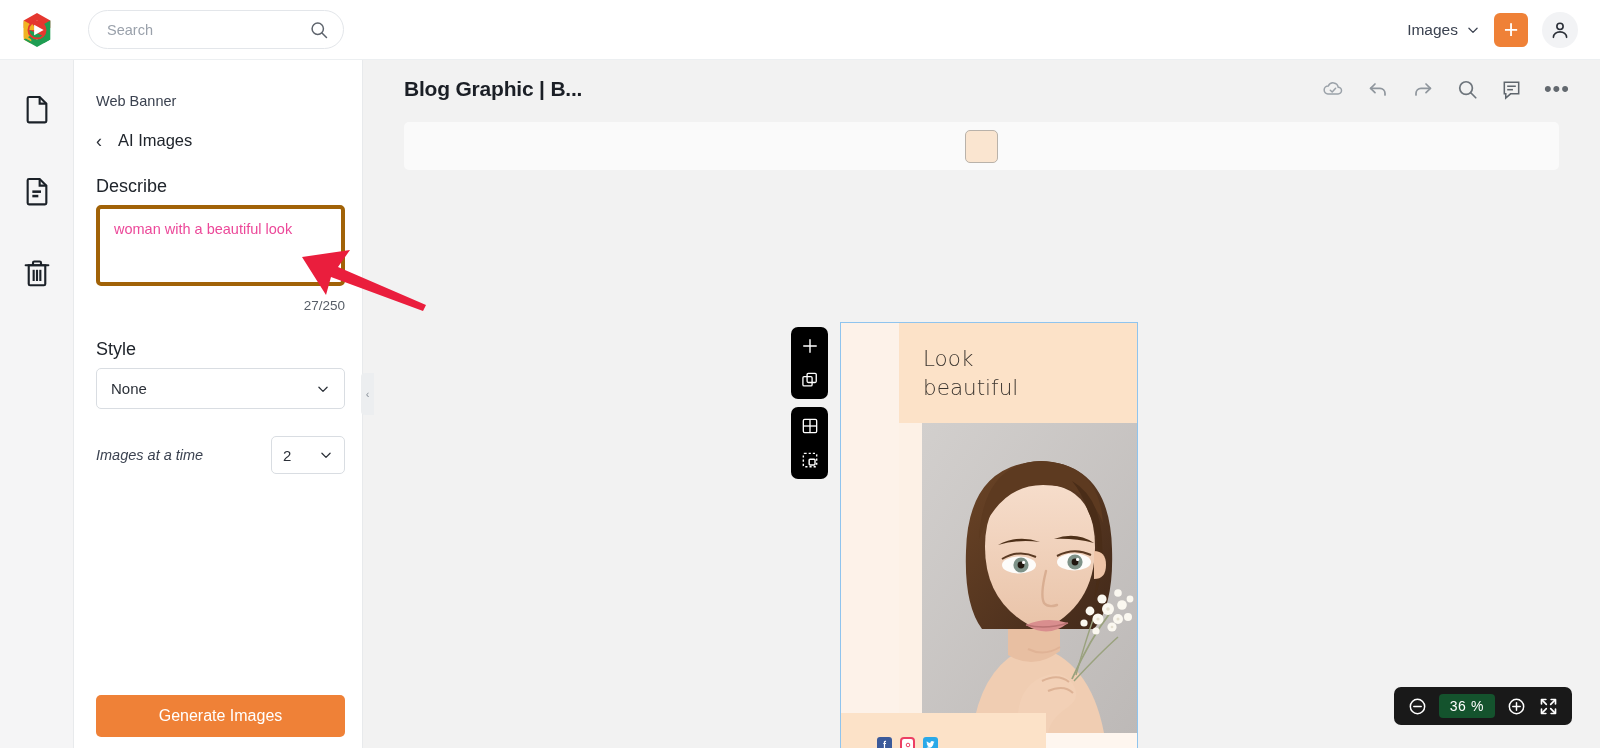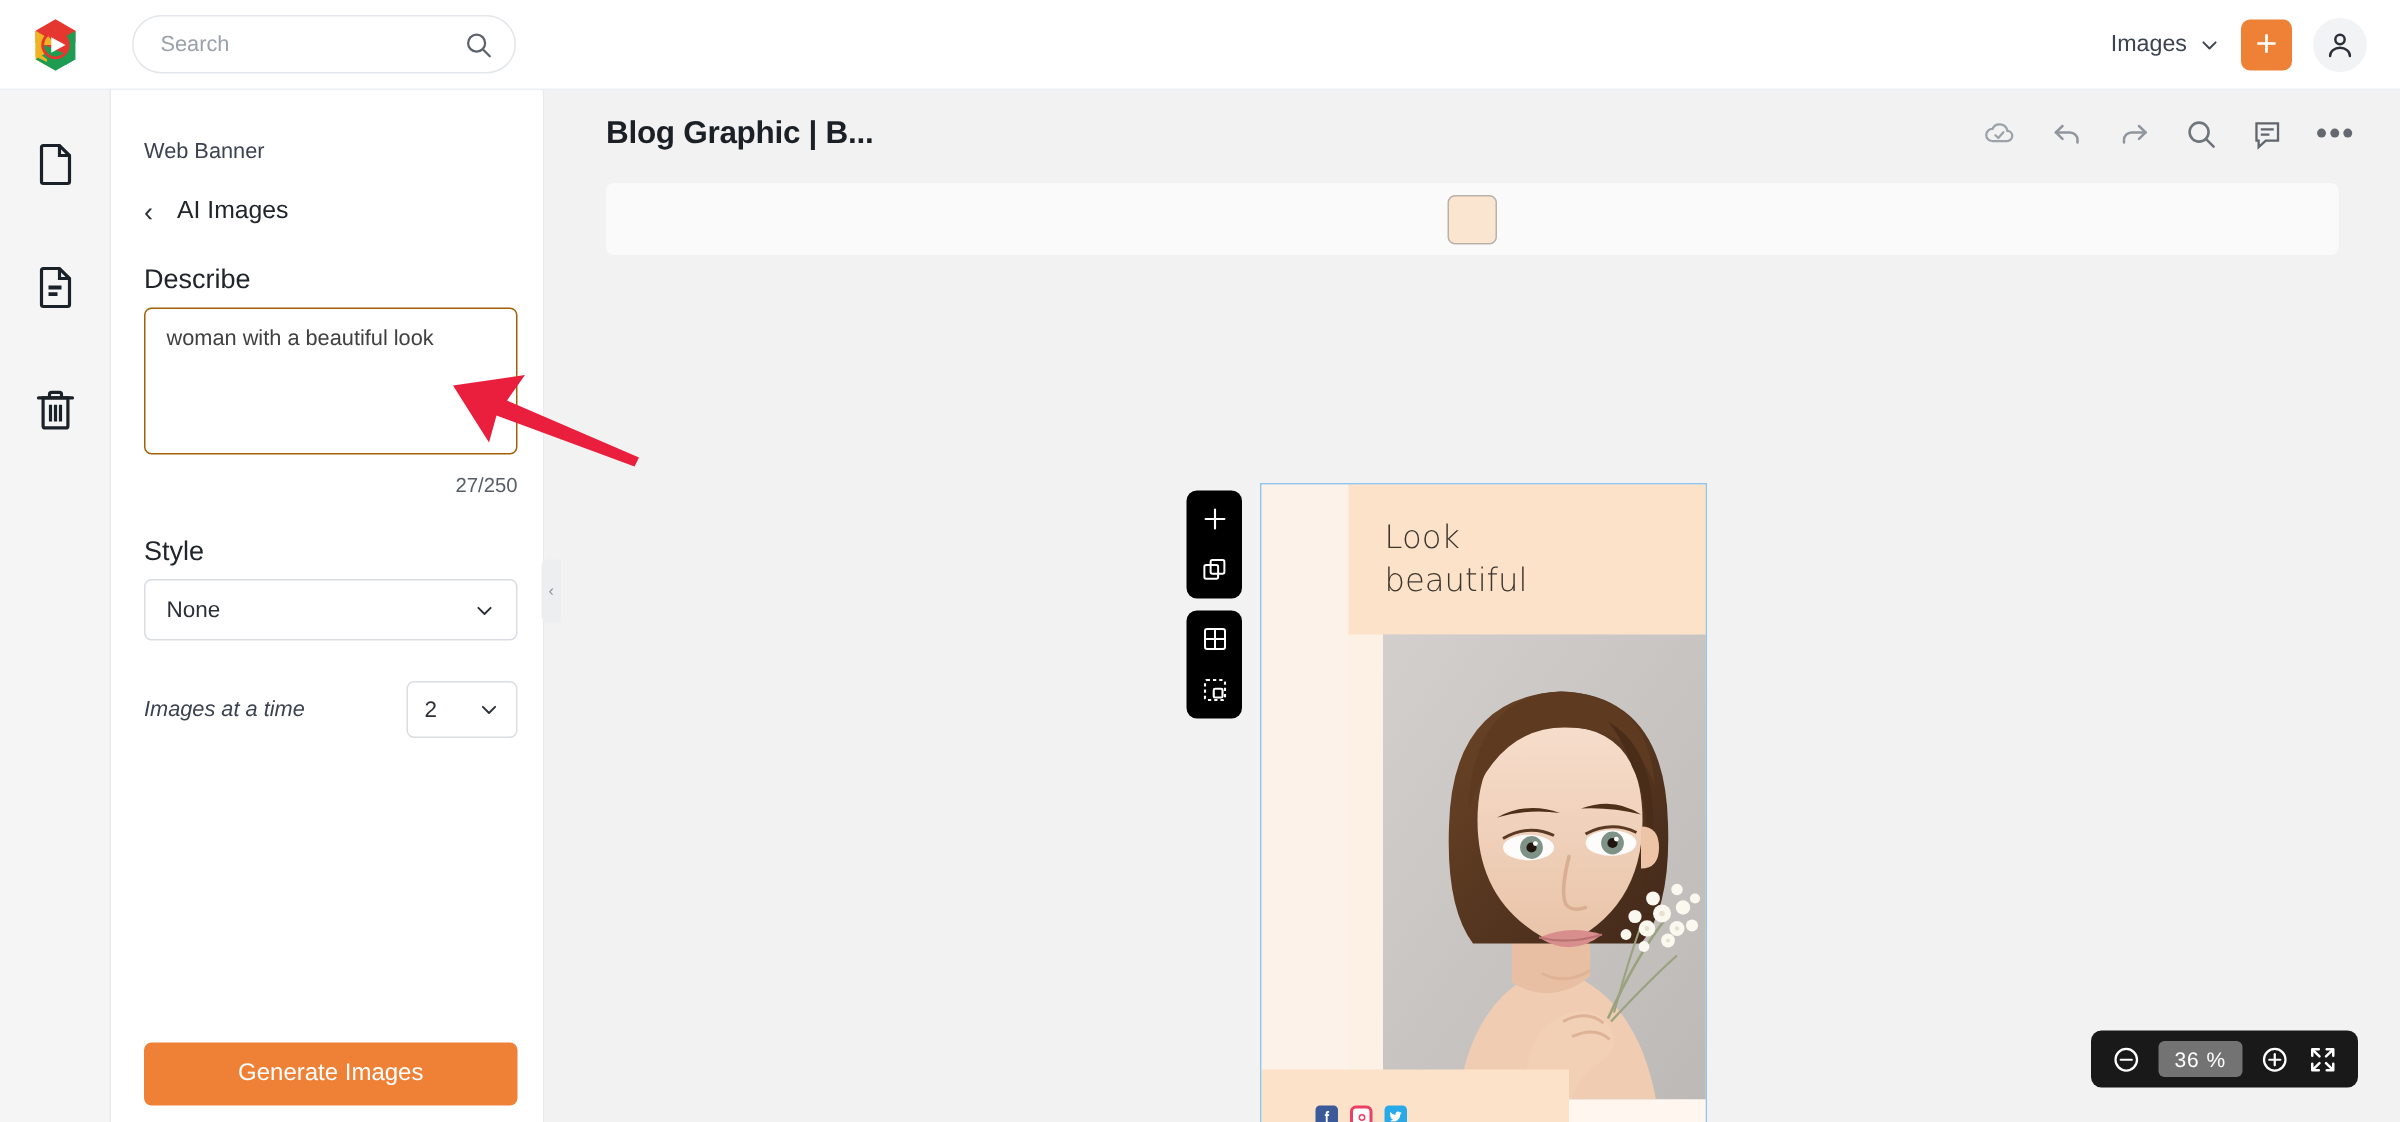--- a/index.html
+++ b/index.html
@@ -72,22 +72,22 @@
   .panel-title { font-size: 23px; font-weight: bold; color: #181c22; letter-spacing: -0.2px; }
   .panel-sub { font-size: 14.5px; color: #3b4250; margin-top: 7px; }
   .back-row {
     display: flex; align-items: center; gap: 16px; margin-top: 22px; cursor: pointer;
   }
   .back-chevron { font-size: 18px; color: #2b3038; line-height: 1; }
   .back-label { font-size: 16.5px; color: #20252c; text-align: center; }
 
   .field-label { font-size: 18px; color: #20252c; margin-top: 26px; }
   .describe-area {
-    margin-top: 8px; width: 249px; height: 98px; border: 1px solid #a16207;
-    border-radius: 5px; padding: 11px 14px; font-size: 14.5px; color: #404040;
+    margin-top: 8px; width: 249px; height: 81px; border: 4px solid #a16207;
+    border-radius: 5px; padding: 11px 14px; font-size: 14.5px; color: #ec4899;
     font-family: "Liberation Sans", sans-serif; resize: none; outline: none;
     line-height: 1.35; background: #fff;
   }
   .char-count { text-align: right; width: 249px; font-size: 13.5px; color: #575e68; margin-top: 8px; }
 
   .select-like {
     margin-top: 8px; width: 249px; height: 41px; border: 1px solid #d9dde2; border-radius: 5px;
     background: #fff; display: flex; align-items: center; justify-content: space-between;
     padding: 0 14px; font-size: 15px; color: #2b3038; cursor: pointer;
   }
@@ -188,21 +188,21 @@
   .sico.ig { background: #ffffff; border: 2px solid #ec3f63; border-radius: 4px; }
   .sico.tw { background: #2aa9e8; }
 
   
   .zoom-widget {
     position: absolute; right: 28px; bottom: 15px; height: 38px; background: #191919;
     border-radius: 7px; display: flex; align-items: center; gap: 11px; padding: 0 13px;
   }
   .z-btn { width: 21px; height: 21px; cursor: pointer; display: flex; }
   .z-val {
-    background: #737373; border-radius: 4px; color: #fff; font-size: 14px;
+    background: #14532d; border-radius: 4px; color: #fff; font-size: 14px;
     padding: 4px 11px; letter-spacing: 0.6px; cursor: pointer;
   }
 
   
   .annot-arrow { position: absolute; left: 298px; top: 243px; z-index: 40; pointer-events: none; }
 </style>
 </head>
 <body>
 
 <div class="app">

